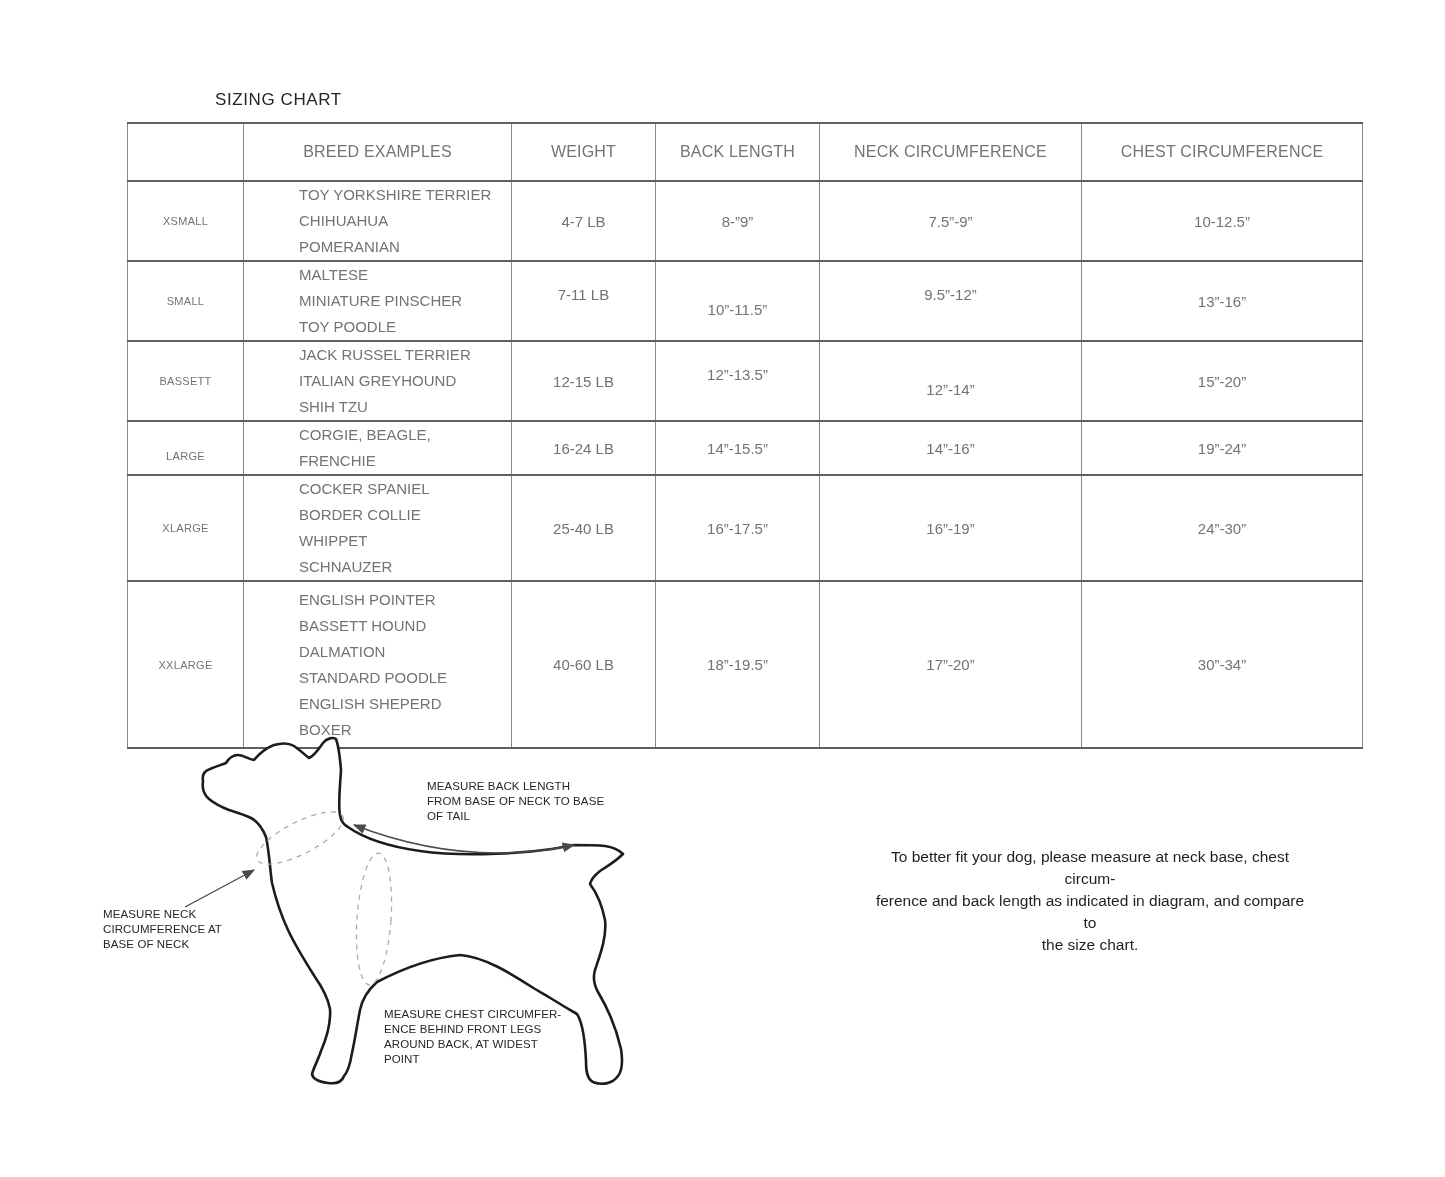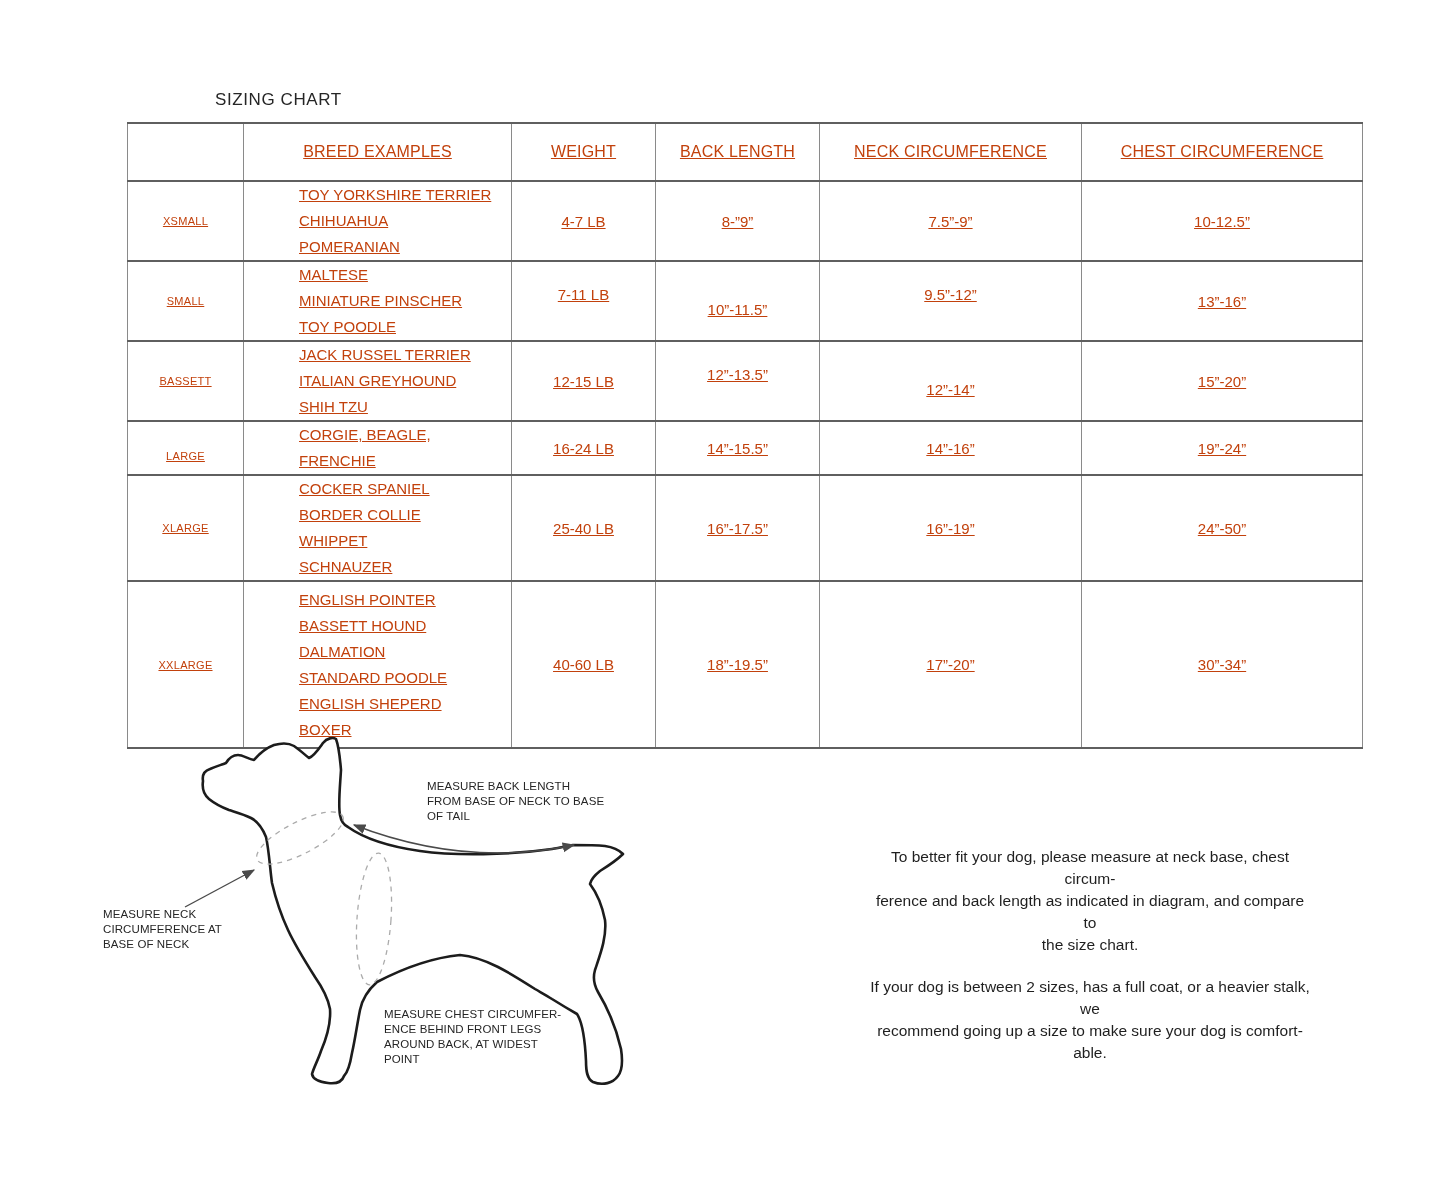--- a/index.html
+++ b/index.html
@@ -23,23 +23,22 @@
     width: 1235px; border-collapse: collapse; table-layout: fixed;
   }
   .size-table td, .size-table th {
     border: 2px solid #5f5f5f;
     border-left: 1.5px solid #8a8a8a;
     border-right: 1.5px solid #8a8a8a;
     font-weight: normal;
     vertical-align: middle;
     text-align: center;
     font-size: 15px;
-    color: #c2410c;
+    color: #737373;
     white-space: pre-line;
-    text-decoration: underline;
   }
   .size-table th { font-size: 16px; letter-spacing: 0.2px; }
   .size-table td.size-cell { font-size: 11px; letter-spacing: 0.3px; }
   .size-table td.breeds-cell {
     text-align: left; padding-left: 55px; font-size: 15px; line-height: 26px;
   }
   tr.r-head { height: 58px; }
   tr.r0 { height: 61px; }
   tr.r1 { height: 67px; }
   tr.r2 { height: 65px; }
@@ -132,21 +131,21 @@
   </tr>
   <tr class="r4">
     <td class="size-cell">XLARGE</td>
     <td class="breeds-cell">COCKER SPANIEL
 BORDER COLLIE
 WHIPPET
 SCHNAUZER</td>
     <td>25-40 LB</td>
     <td>16”-17.5”</td>
     <td>16”-19”</td>
-    <td>24”-50”</td>
+    <td>24”-30”</td>
   </tr>
   <tr class="r5">
     <td class="size-cell">XXLARGE</td>
     <td class="breeds-cell">ENGLISH POINTER
 BASSETT HOUND
 DALMATION
 STANDARD POODLE
 ENGLISH SHEPERD
 BOXER</td>
     <td>40-60 LB</td>
@@ -230,16 +229,13 @@
 BASE OF NECK</div>
 <div class="diagram-label" id="chest-label">MEASURE CHEST CIRCUMFER-
 ENCE BEHIND FRONT LEGS
 AROUND BACK, AT WIDEST
 POINT</div>
 
 <div class="notes">
   <p>To better fit your dog, please measure at neck base, chest circum-
 ference and back length as indicated in diagram, and compare to
 the size chart.</p>
-  <p>If your dog is between 2 sizes, has a full coat, or a heavier stalk, we
-recommend going up a size to make sure your dog is comfort-
-able.</p>
 </div>
 
 </body></html>

